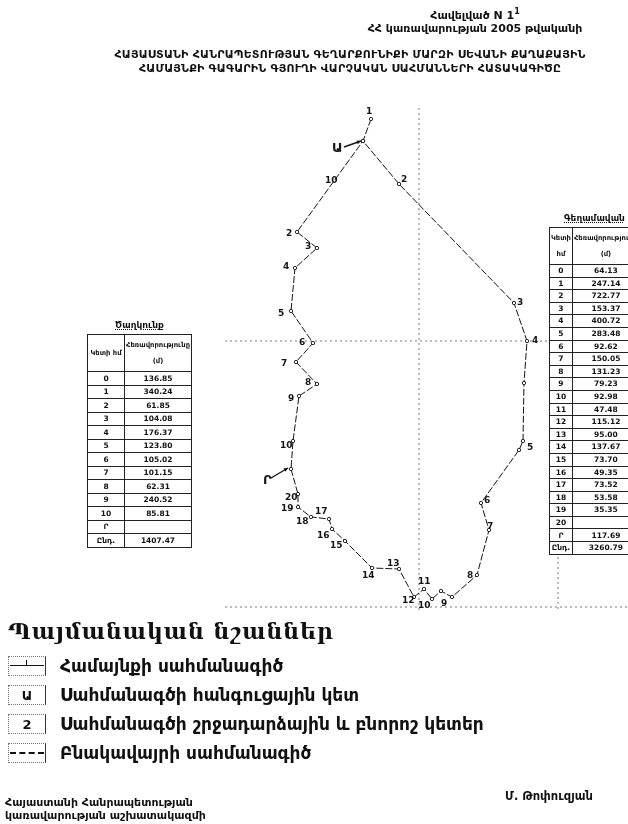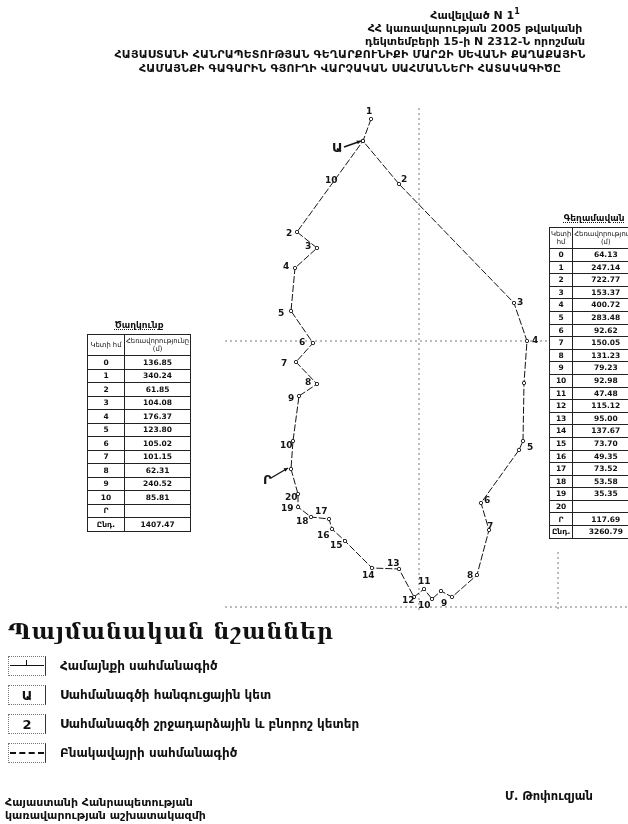--- a/index.html
+++ b/index.html
@@ -14,55 +14,54 @@
              font-weight:bold;font-size:11px;line-height:14px;letter-spacing:.2px;padding-left:36px;}
   
   svg.mapsvg{position:absolute;top:0;left:0;z-index:1;}
   
   .tbl-wrap{position:absolute;z-index:2;background:#fff;}
   .tbl-title{font-weight:bold;font-size:9px;text-align:center;margin-bottom:4px;
              text-decoration:underline dotted;}
   table.meas{border-collapse:collapse;}
   table.meas th,table.meas td{border:1px solid #222;text-align:center;padding:0 1px;
              font-size:7.5px;line-height:11.5px;font-weight:bold;}
-  table.meas th{font-size:6.8px;line-height:8px;padding:2px 1px;font-weight:normal;}
+  table.meas th{font-size:6.8px;line-height:16px;padding:2px 1px;font-weight:bold;}
   #left-table-wrap{top:320px;left:87px;}
   #left-table-wrap td{height:12.5px;}
   #right-table-wrap{top:213px;left:549px;}
   #right-table-wrap td{height:11.6px;}
   .col-pt{width:34px;}
   .col-dist{width:54px;}
   #right-table-wrap .col-pt{width:28px;}
   #right-table-wrap .col-dist{width:44px;}
   
   .legend{position:absolute;top:618px;left:8px;z-index:2;}
   .legend-heading{font-family:"DejaVu Serif",serif;font-weight:bold;font-size:22px;
                   letter-spacing:1px;margin-bottom:12px;}
   .legend-item{display:flex;align-items:center;margin-bottom:9px;height:20px;}
   .legend-sym{width:36px;height:18px;border:1px dotted #777;margin-right:14px;
               position:relative;display:flex;align-items:center;justify-content:center;
               font-weight:bold;font-size:13px;border-right:1px solid #333;}
   .legend-sym .hline{position:absolute;left:1px;right:1px;top:8px;border-top:1.6px solid #111;}
   .legend-sym .tick{position:absolute;left:17px;top:3px;height:6px;border-left:1.6px solid #111;}
   .legend-sym .dashline{position:absolute;left:1px;right:1px;top:8px;border-top:2px dashed #111;}
-  .legend-label{font-weight:bold;font-size:12px;}
+  .legend-label{font-weight:bold;font-size:17px;}
   
   .footer-left{position:absolute;top:796px;left:5px;font-weight:bold;font-size:11px;
                line-height:13px;z-index:2;}
   .signature{position:absolute;top:789px;left:505px;font-weight:bold;font-size:11.5px;z-index:2;}
 </style>
 </head>
 <body>
 
 <div class="page">
 
   <div class="appendix">
     <div><span>Հավելված N 1</span><sup>1</sup></div>
     <div>ՀՀ կառավարության 2005 թվականի</div>
-    <div>դեկտեմբերի 15-ի N 2312-Ն որոշման</div>
   </div>
 
   <div class="doc-title">
     <div>ՀԱՅԱՍՏԱՆԻ ՀԱՆՐԱՊԵՏՈՒԹՅԱՆ ԳԵՂԱՐՔՈՒՆԻՔԻ ՄԱՐԶԻ ՍԵՎԱՆԻ ՔԱՂԱՔԱՅԻՆ</div>
     <div>ՀԱՄԱՅՆՔԻ ԳԱԳԱՐԻՆ ԳՅՈՒՂԻ ՎԱՐՉԱԿԱՆ ՍԱՀՄԱՆՆԵՐԻ ՀԱՏԱԿԱԳԻԾԸ</div>
   </div>
 
   <svg id="map-svg" class="mapsvg" width="628" height="824" viewBox="0 0 628 824">
       <line x1="225" y1="341" x2="628" y2="341" stroke="#555555" stroke-width="0.8" stroke-dasharray="2 3"></line>
       <line x1="225" y1="607" x2="628" y2="607" stroke="#555555" stroke-width="0.8" stroke-dasharray="2 3"></line>

